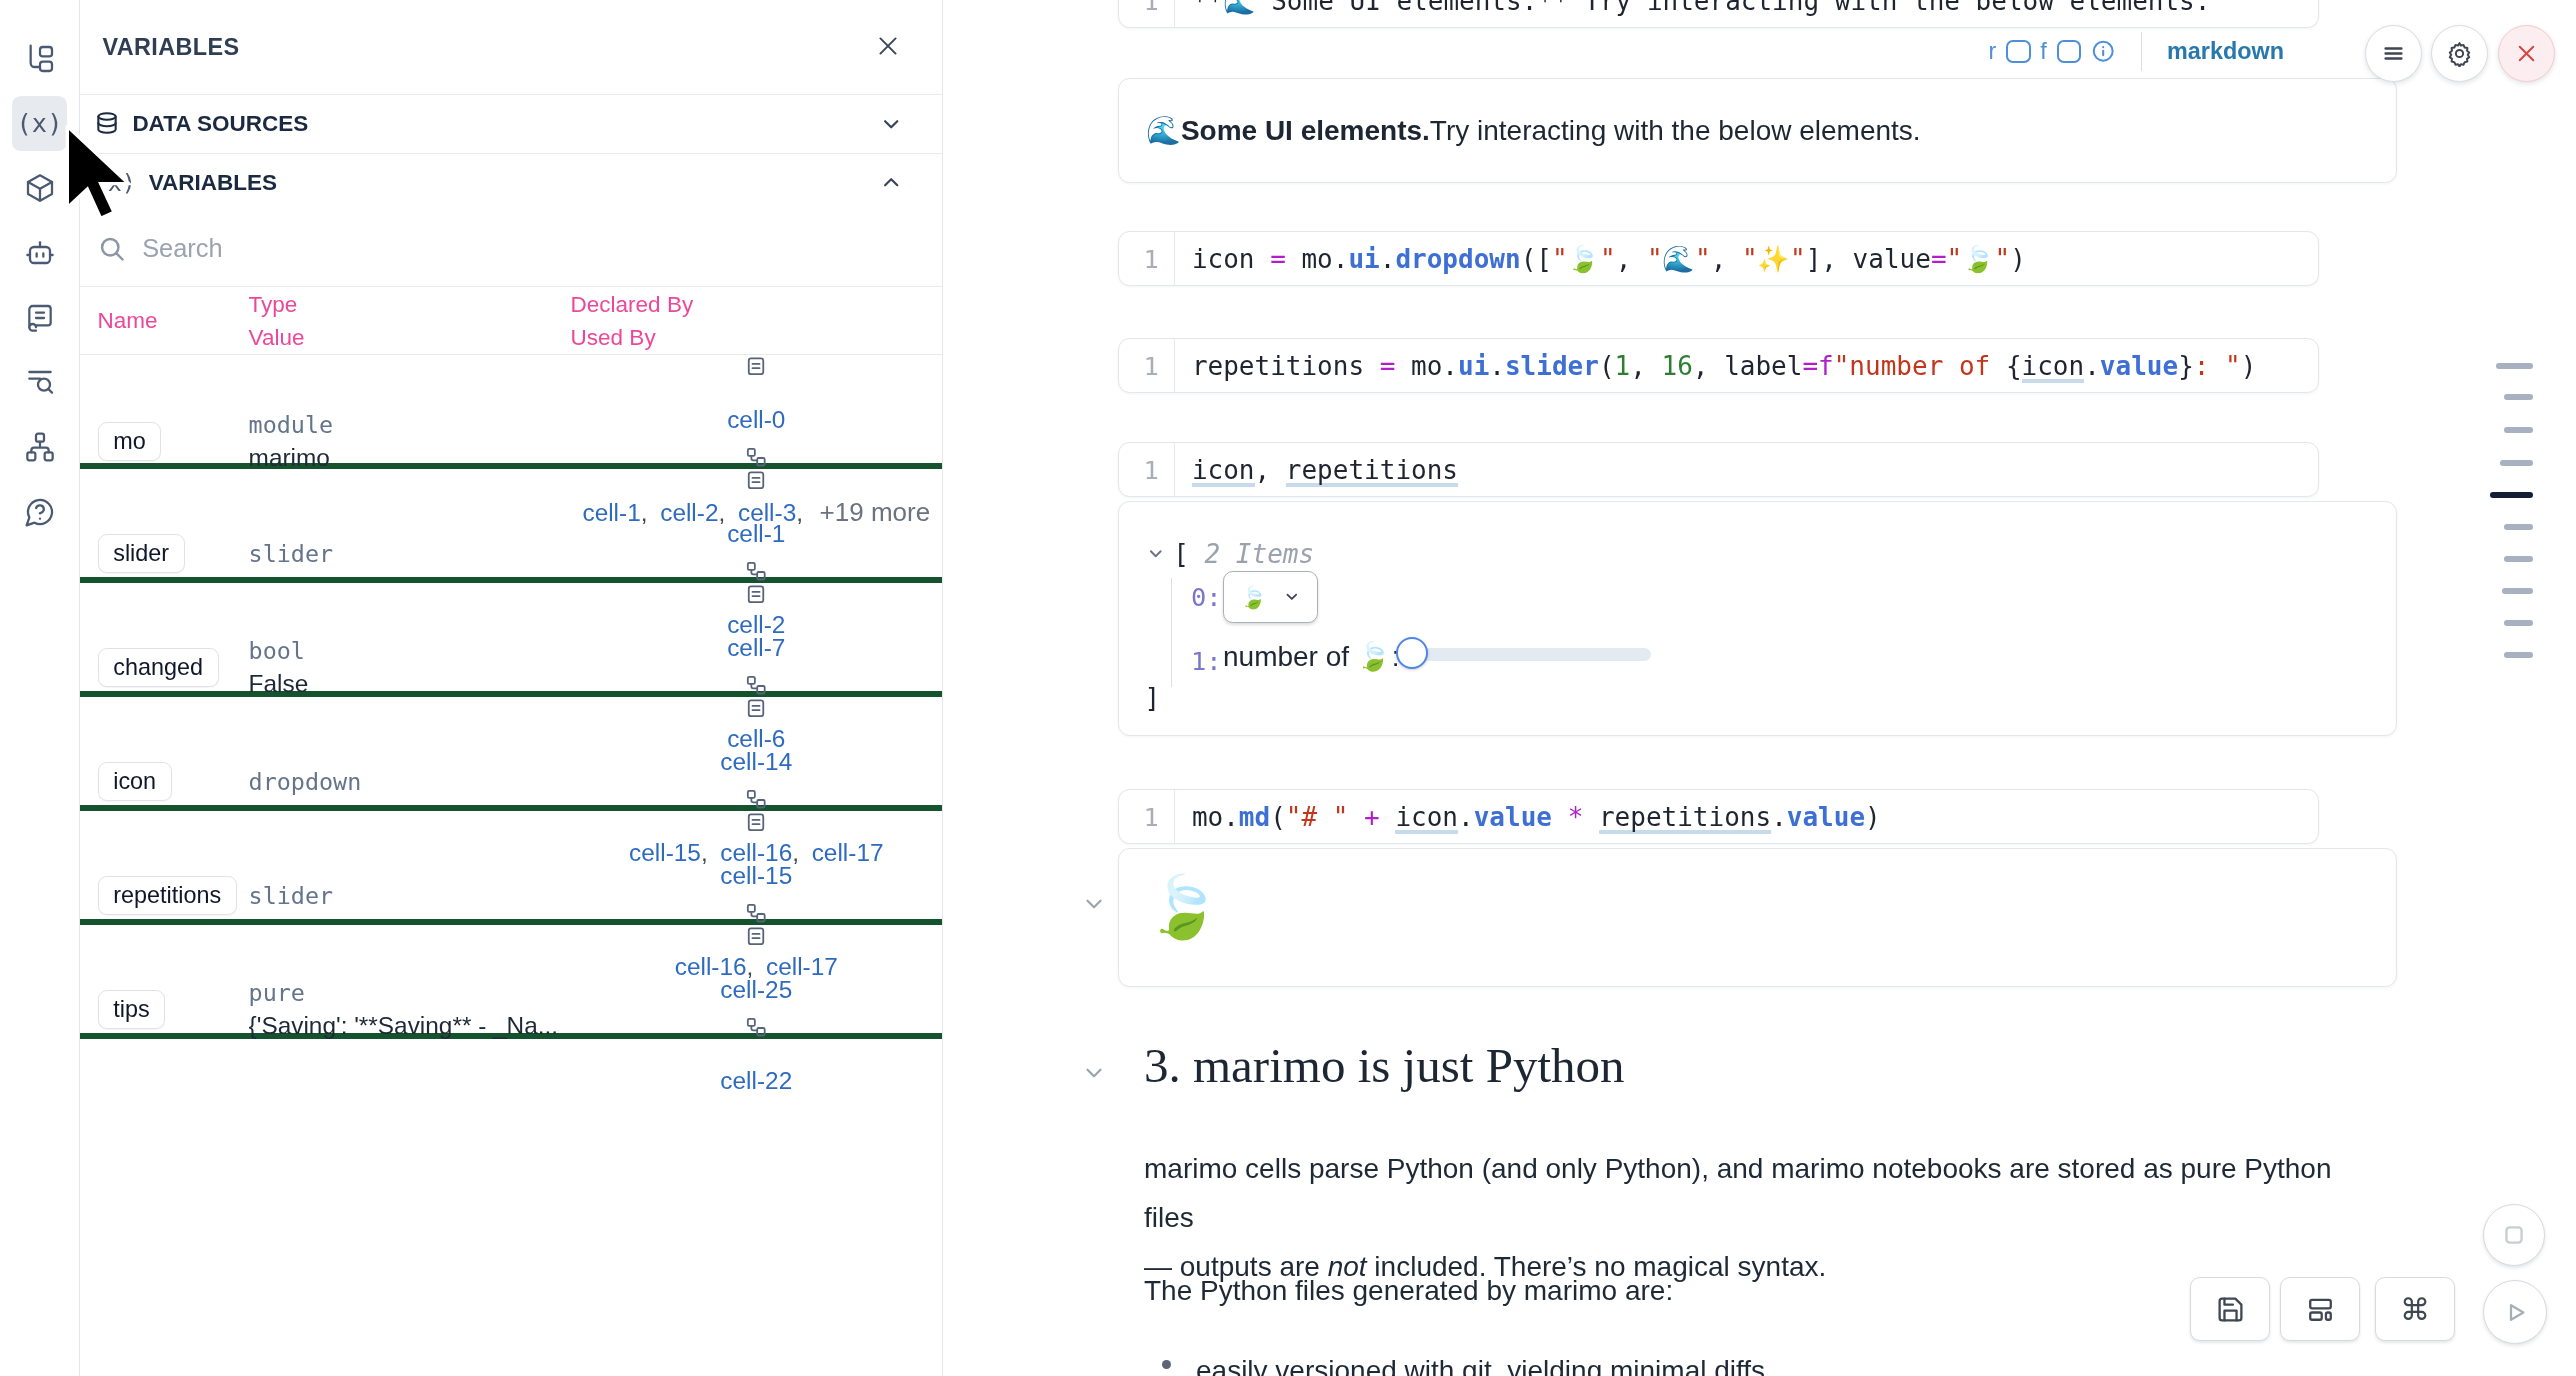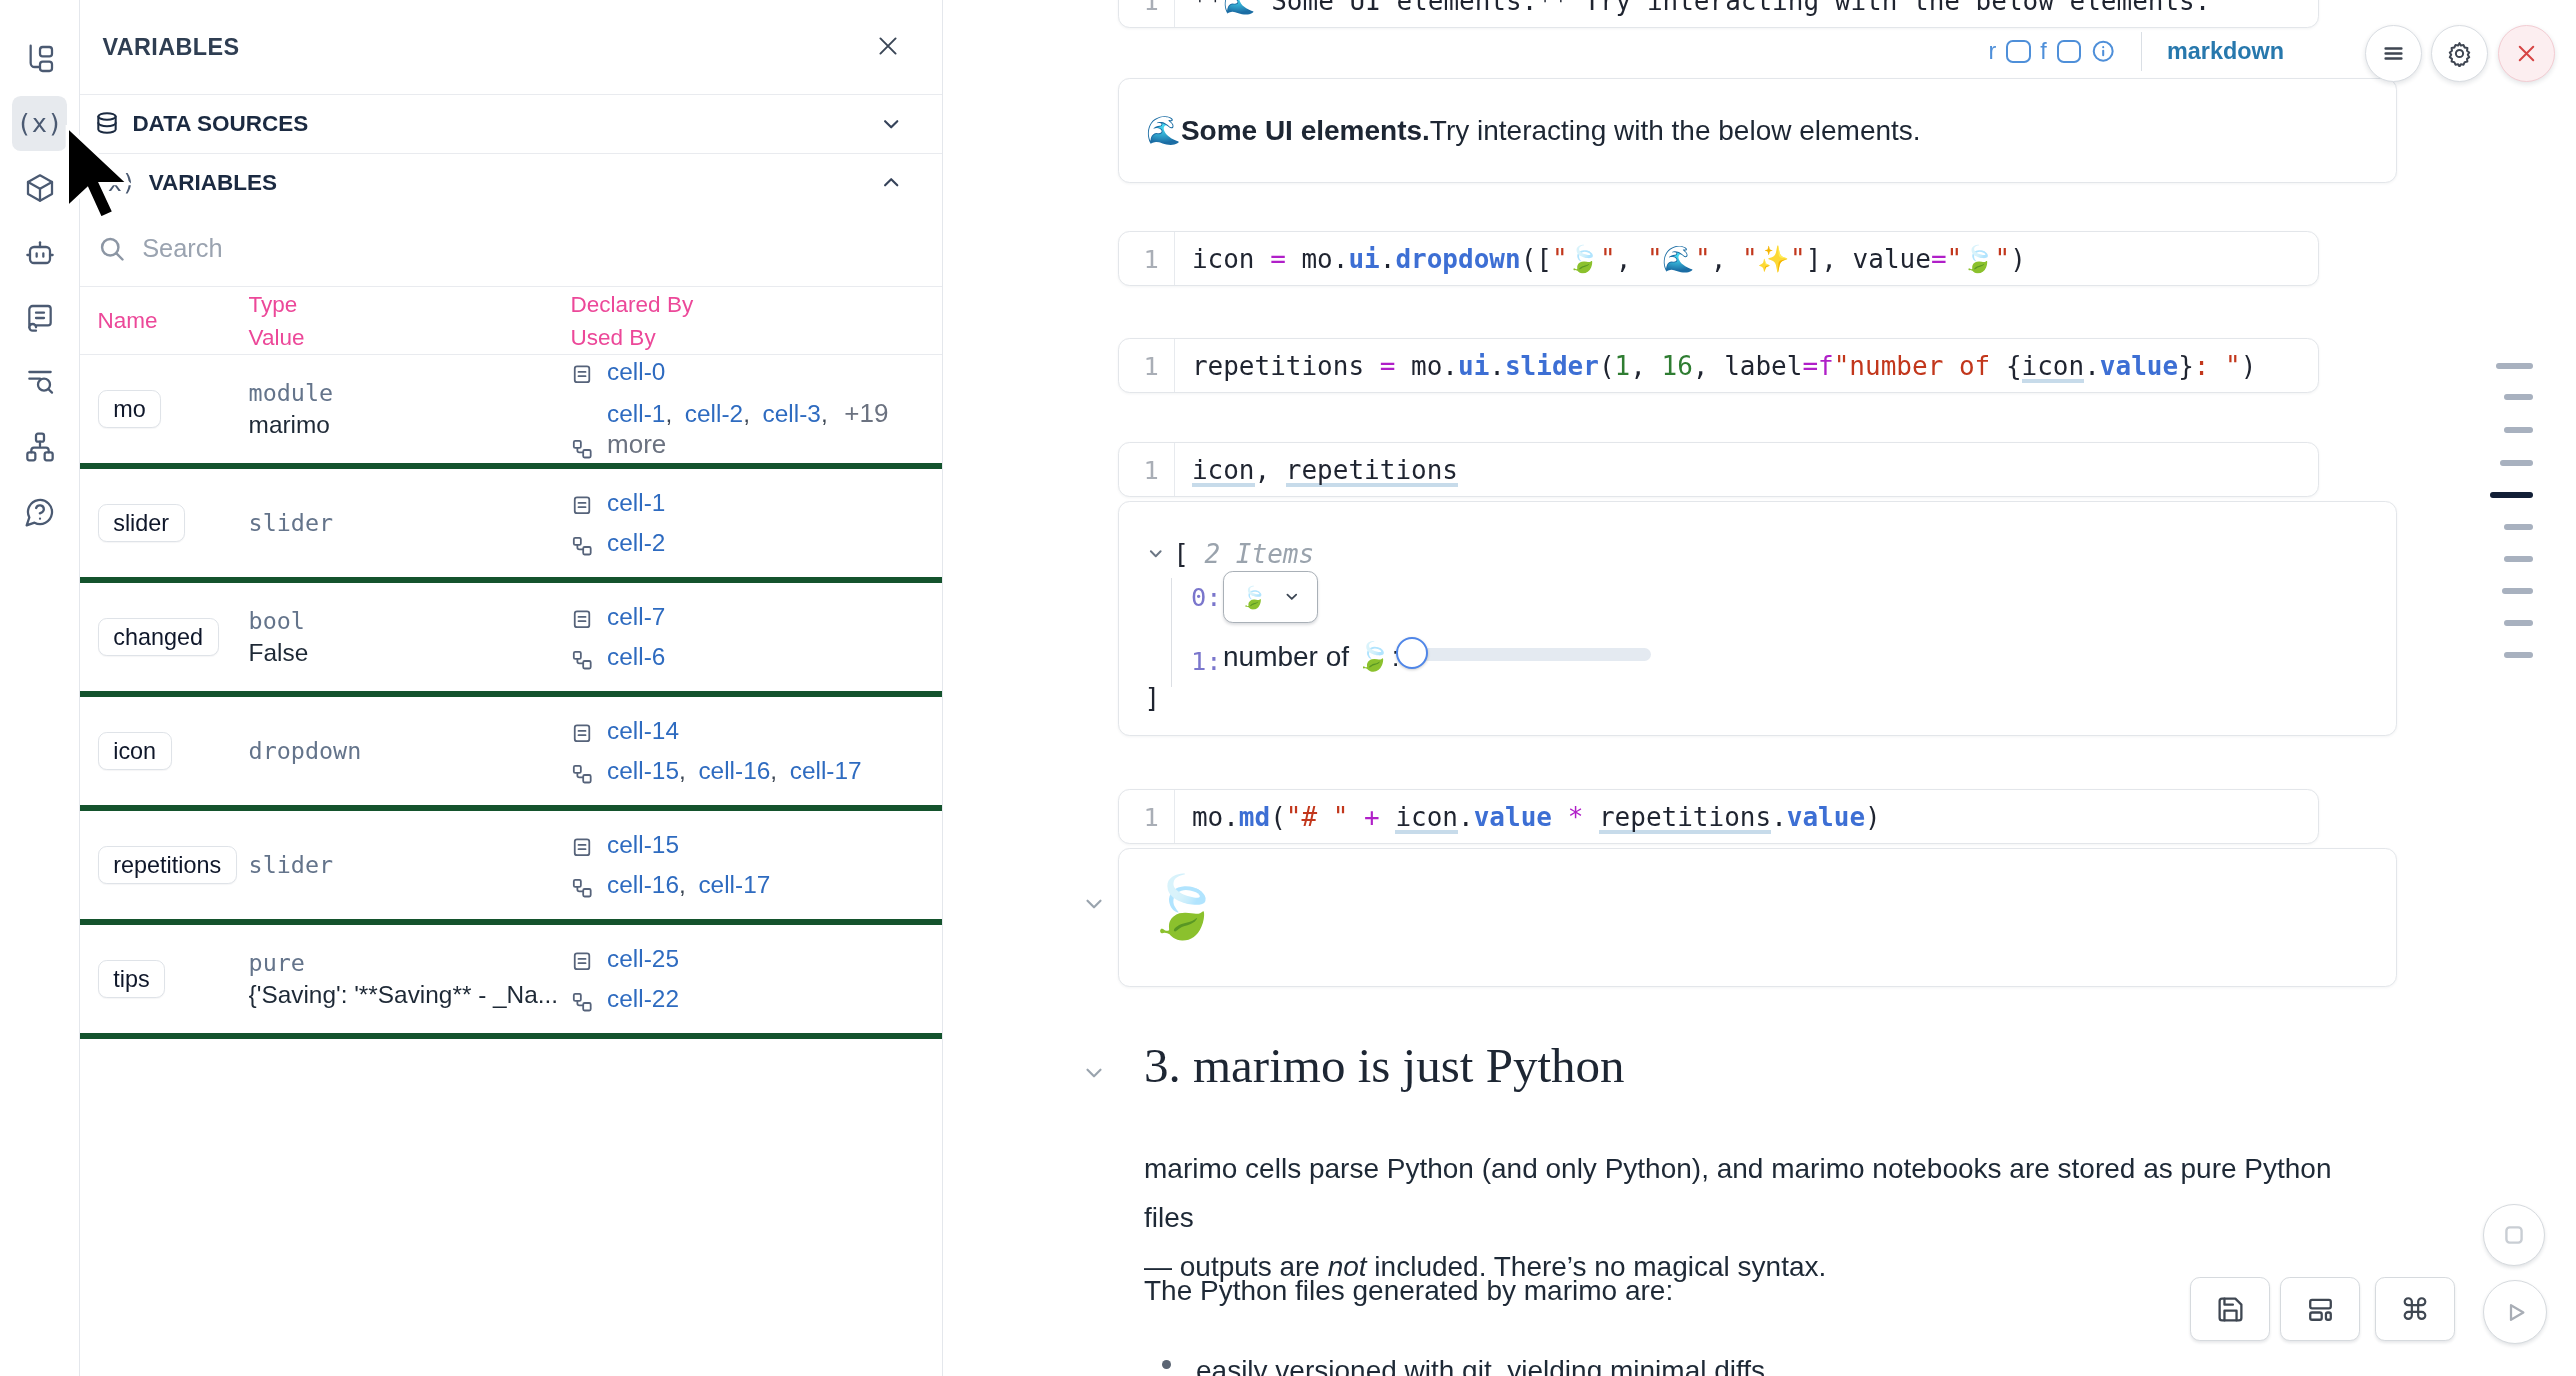--- a/index.html
+++ b/index.html
@@ -44,21 +44,21 @@
   .vhead { height:68px; border-bottom:1px solid #e9ebef; color:#ec4899; font-size:22.5px; }
   .vhead .two { line-height:33px; }
   .vrow { height:114px; border-bottom:6px solid #14532d; }
   .pillwrap { display:flex; }
   .pill { border:1.5px solid #dfe3e8; border-radius:8.8px; padding:4.9px 14.6px; font-size:23.4px;
     color:#0f172a; background:#fff; box-shadow:0 1px 1px rgba(15,23,42,.04); cursor:pointer; }
   .tcol { display:flex; flex-direction:column; justify-content:center; gap:4.9px; }
   .ttype { font-family:"DejaVu Sans Mono",monospace; font-size:23.4px; color:#64748b; }
   .tval { font-size:24.4px; color:#1e2936; max-width:312px; white-space:nowrap; overflow:hidden; }
   .dcol { display:flex; flex-direction:column; gap:12.7px; }
-  .dline { display:flex; align-items:flex-end; gap:14px; font-size:24.4px; }
+  .dline { display:flex; align-items:center; gap:28px; font-size:24.4px;flex-direction:column; }
   .dline .cicon { width:22.5px; height:22.5px; color:#56637a; flex:none; display:flex; }
   .dline .cicon svg { width:22.5px; height:22.5px; stroke-width:1.9; }
   .cell-link { color:#2e6bc0; text-decoration:none; cursor:pointer; }
   .comma { color:#3c4654; margin-right:5.9px; }
   .more { color:#6b7280; font-size:26px; margin-left:3.9px; cursor:pointer; }
 
   
   .main { position:absolute; left:943px; top:0; right:0; height:100%; background:#fff; }
   .ed { position:absolute; left:175px; width:1201px; height:55px; background:#fff;
     border:1px solid #e3e6ea; border-radius:11.7px; box-shadow:0 1px 2.9px rgba(20,30,50,.05);

